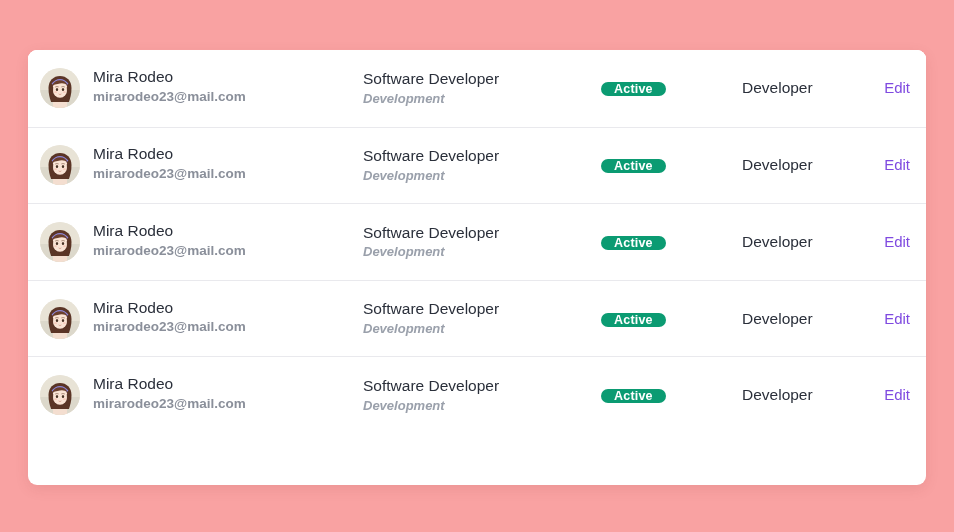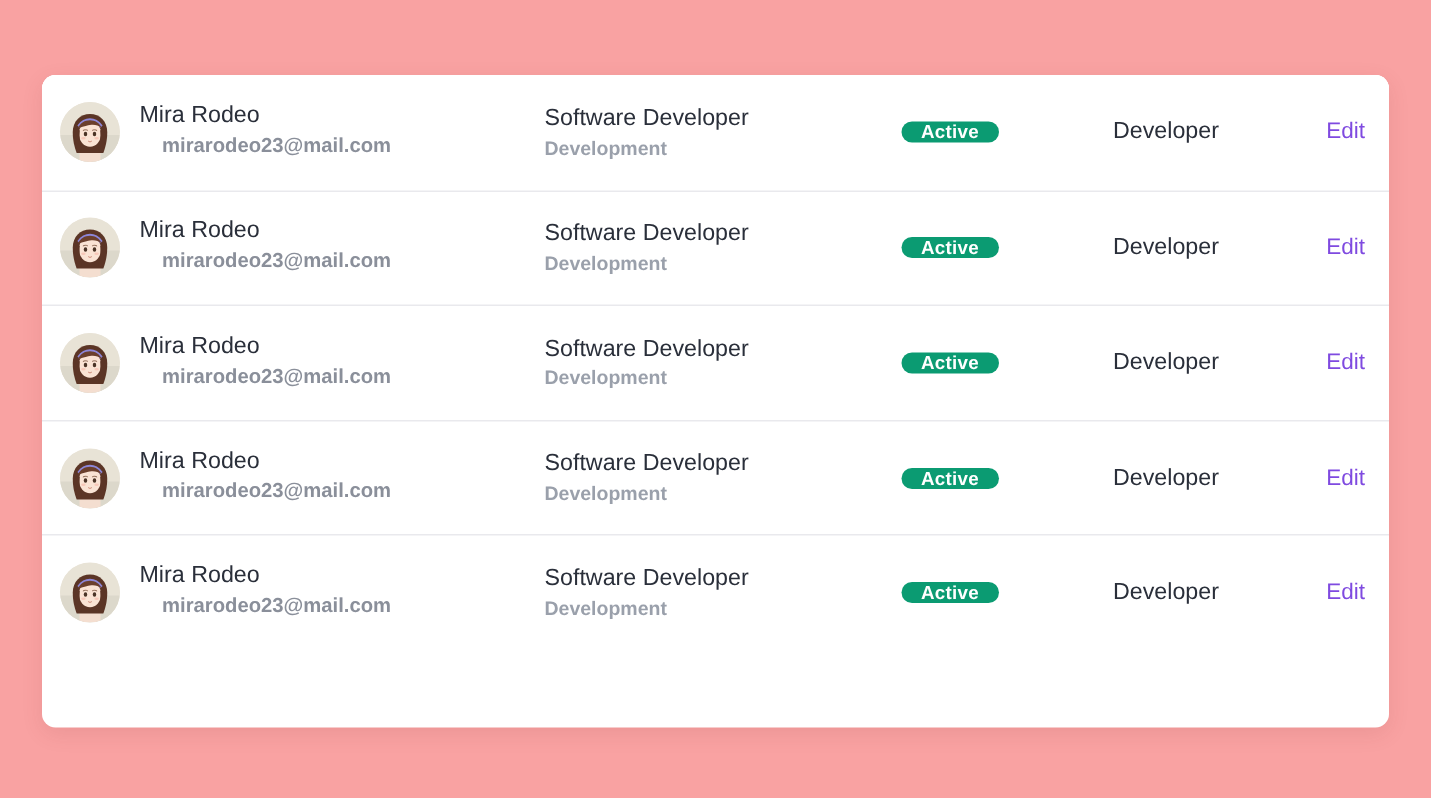--- a/index.html
+++ b/index.html
@@ -99,38 +99,38 @@
     font-weight: normal;
     color: #2a2f3a;
     line-height: 1.15;
   }
 
   .person-email {
     font-size: 13.5px;
     font-weight: bold;
     color: #8a8f9a;
     line-height: 1.15;
-    margin-left: 15px;
   }
 
   
   .designation-cell { display: flex; flex-direction: column; gap: 4px; }
 
   .designation-title {
     font-size: 15.5px;
     font-weight: normal;
     color: #2a2f3a;
     line-height: 1.15;
   }
 
   .designation-dept {
     font-size: 13px;
     font-weight: bold;
     color: #9aa0ab;
     line-height: 1.15;
+    font-style: italic;
   }
 
   
   .badge {
     display: inline-flex;
     align-items: center;
     justify-content: center;
     height: 14px;
     padding: 0 13px;
     border-radius: 12px;

